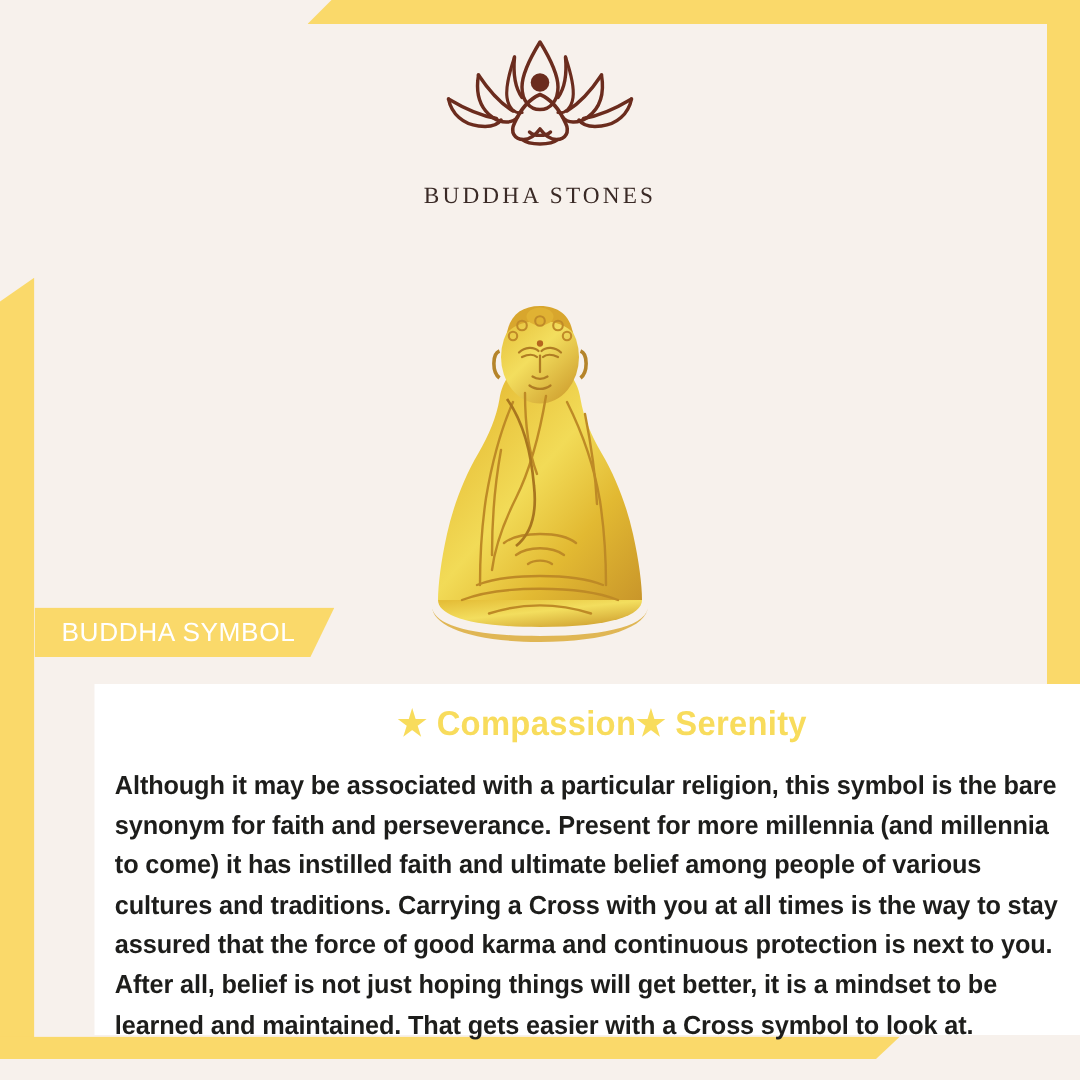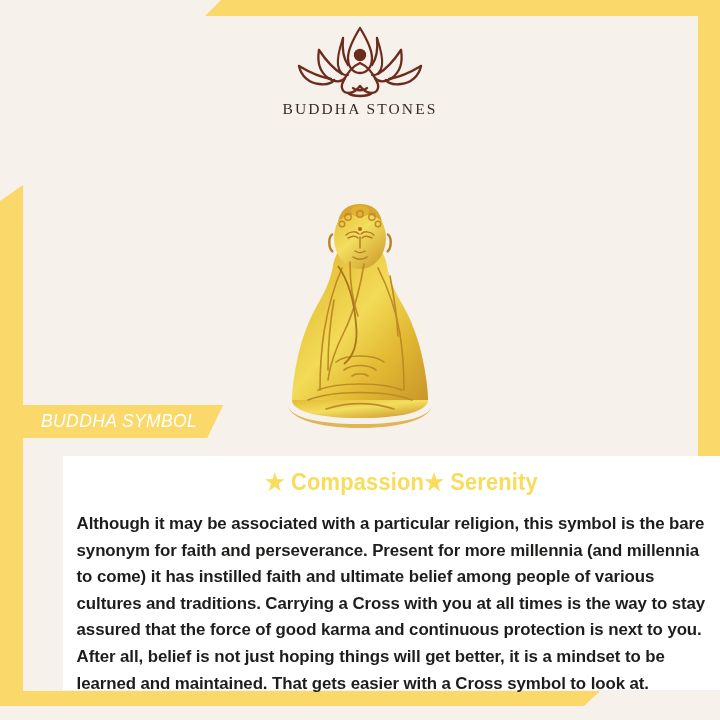--- a/index.html
+++ b/index.html
@@ -73,21 +73,21 @@
     text-align: center;
     z-index: 4;
   }
   .brand-mark {
     display: block;
     margin: 0 auto;
     width: 150px;
     height: 78px;
   }
   .brand-name {
-    margin-top: 0;
+    margin-top: 22px;
     font-family: "Liberation Serif", serif;
     font-size: 15.5px;
     letter-spacing: 2.1px;
     color: #3A2A26;
     font-weight: 400;
   }
 
   
   .title-banner {
     position: absolute;
@@ -134,21 +134,20 @@
     position: absolute;
     top: 405px;
     left: 23px;
     height: 33px;
     padding: 0 26px 0 18px;
     background: #FAD96A;
     clip-path: polygon(0 0, 100% 0, calc(100% - 16px) 100%, 0 100%);
     display: flex;
     align-items: center;
     z-index: 5;
-    font-style: italic;
   }
   .ribbon-label {
     color: #FFFFFF;
     font-size: 17.5px;
     letter-spacing: 0.4px;
     white-space: nowrap;
   }
 
   
   .panel {

